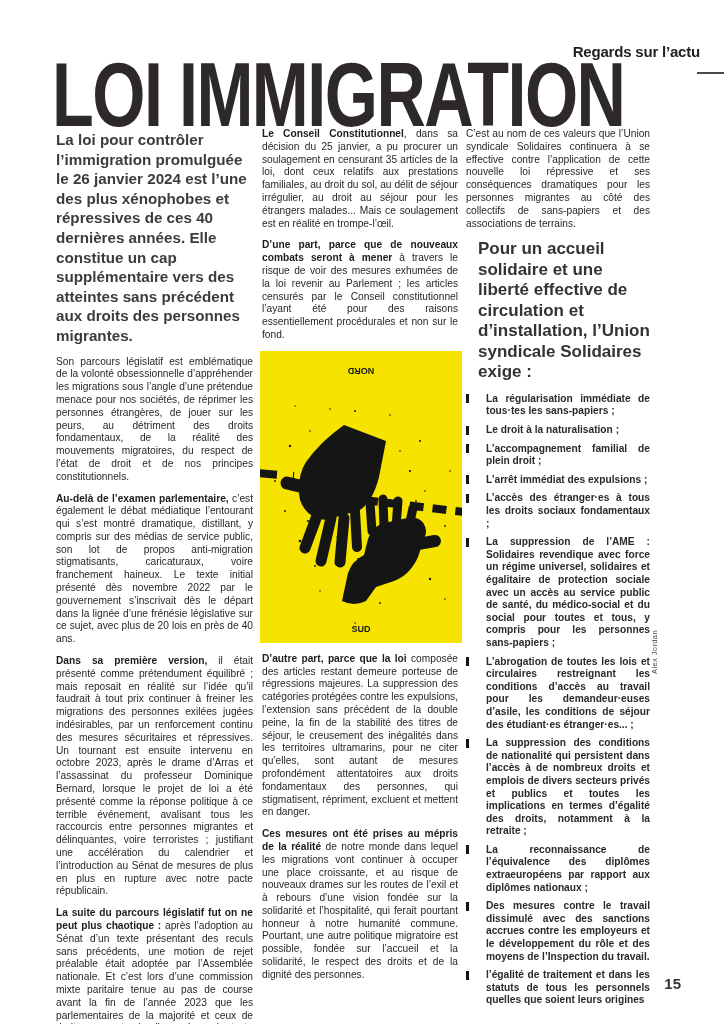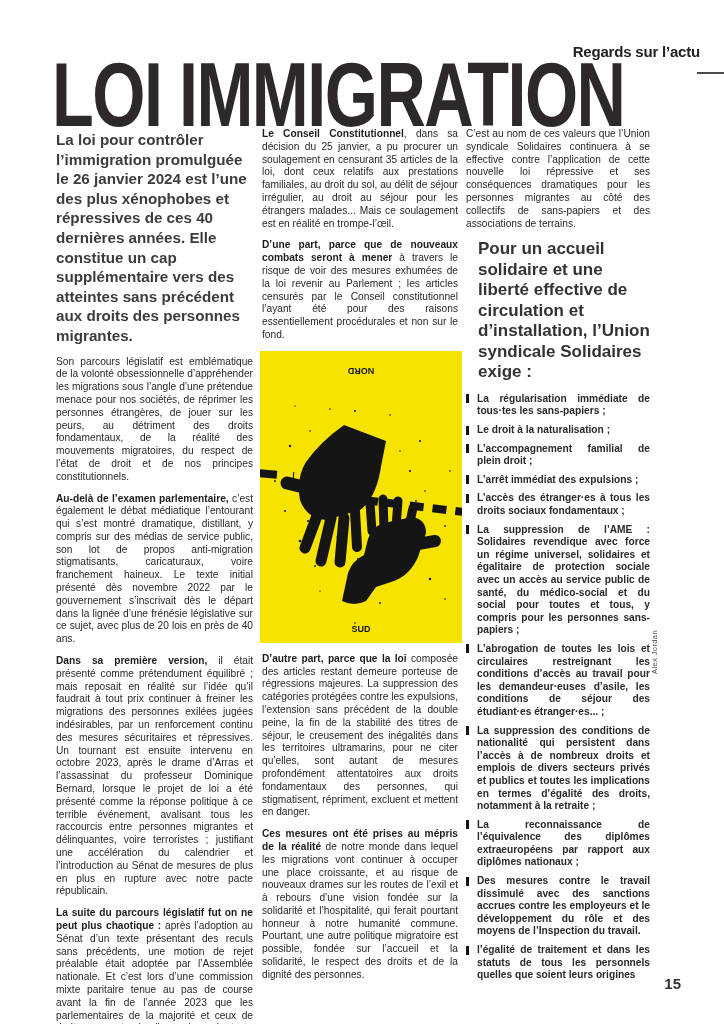--- a/index.html
+++ b/index.html
@@ -38,21 +38,21 @@
   }
   p.body{margin:0 0 9px 0;}
   p.body b{color:#1d1d1d;}
   .illus-wrap{margin:2px 0 10px -2px;width:202px;height:292px;}
   .illus-wrap svg{display:block;}
   .subhead{
     font-size:17px;line-height:20.5px;font-weight:bold;color:#333;
     text-align:left;margin:9px 0 10px 12px;
   }
   .demand{
-    display:flex;gap:8px;margin:0 0 6px 0;
+    display:flex;gap:17px;margin:0 0 6px 0;
     font-weight:bold;font-size:10.2px;line-height:12.6px;color:#2a2a2a;
     text-align:justify;
   }
   .bullet{flex:0 0 auto;width:3px;height:9px;background:#141414;margin-top:1.5px;}
   .credit{
     position:absolute;left:650px;top:588px;height:86px;
     writing-mode:vertical-rl;transform:rotate(180deg);
     font-size:7.5px;color:#4a4a4a;letter-spacing:0.4px;
   }
   .pageno{

